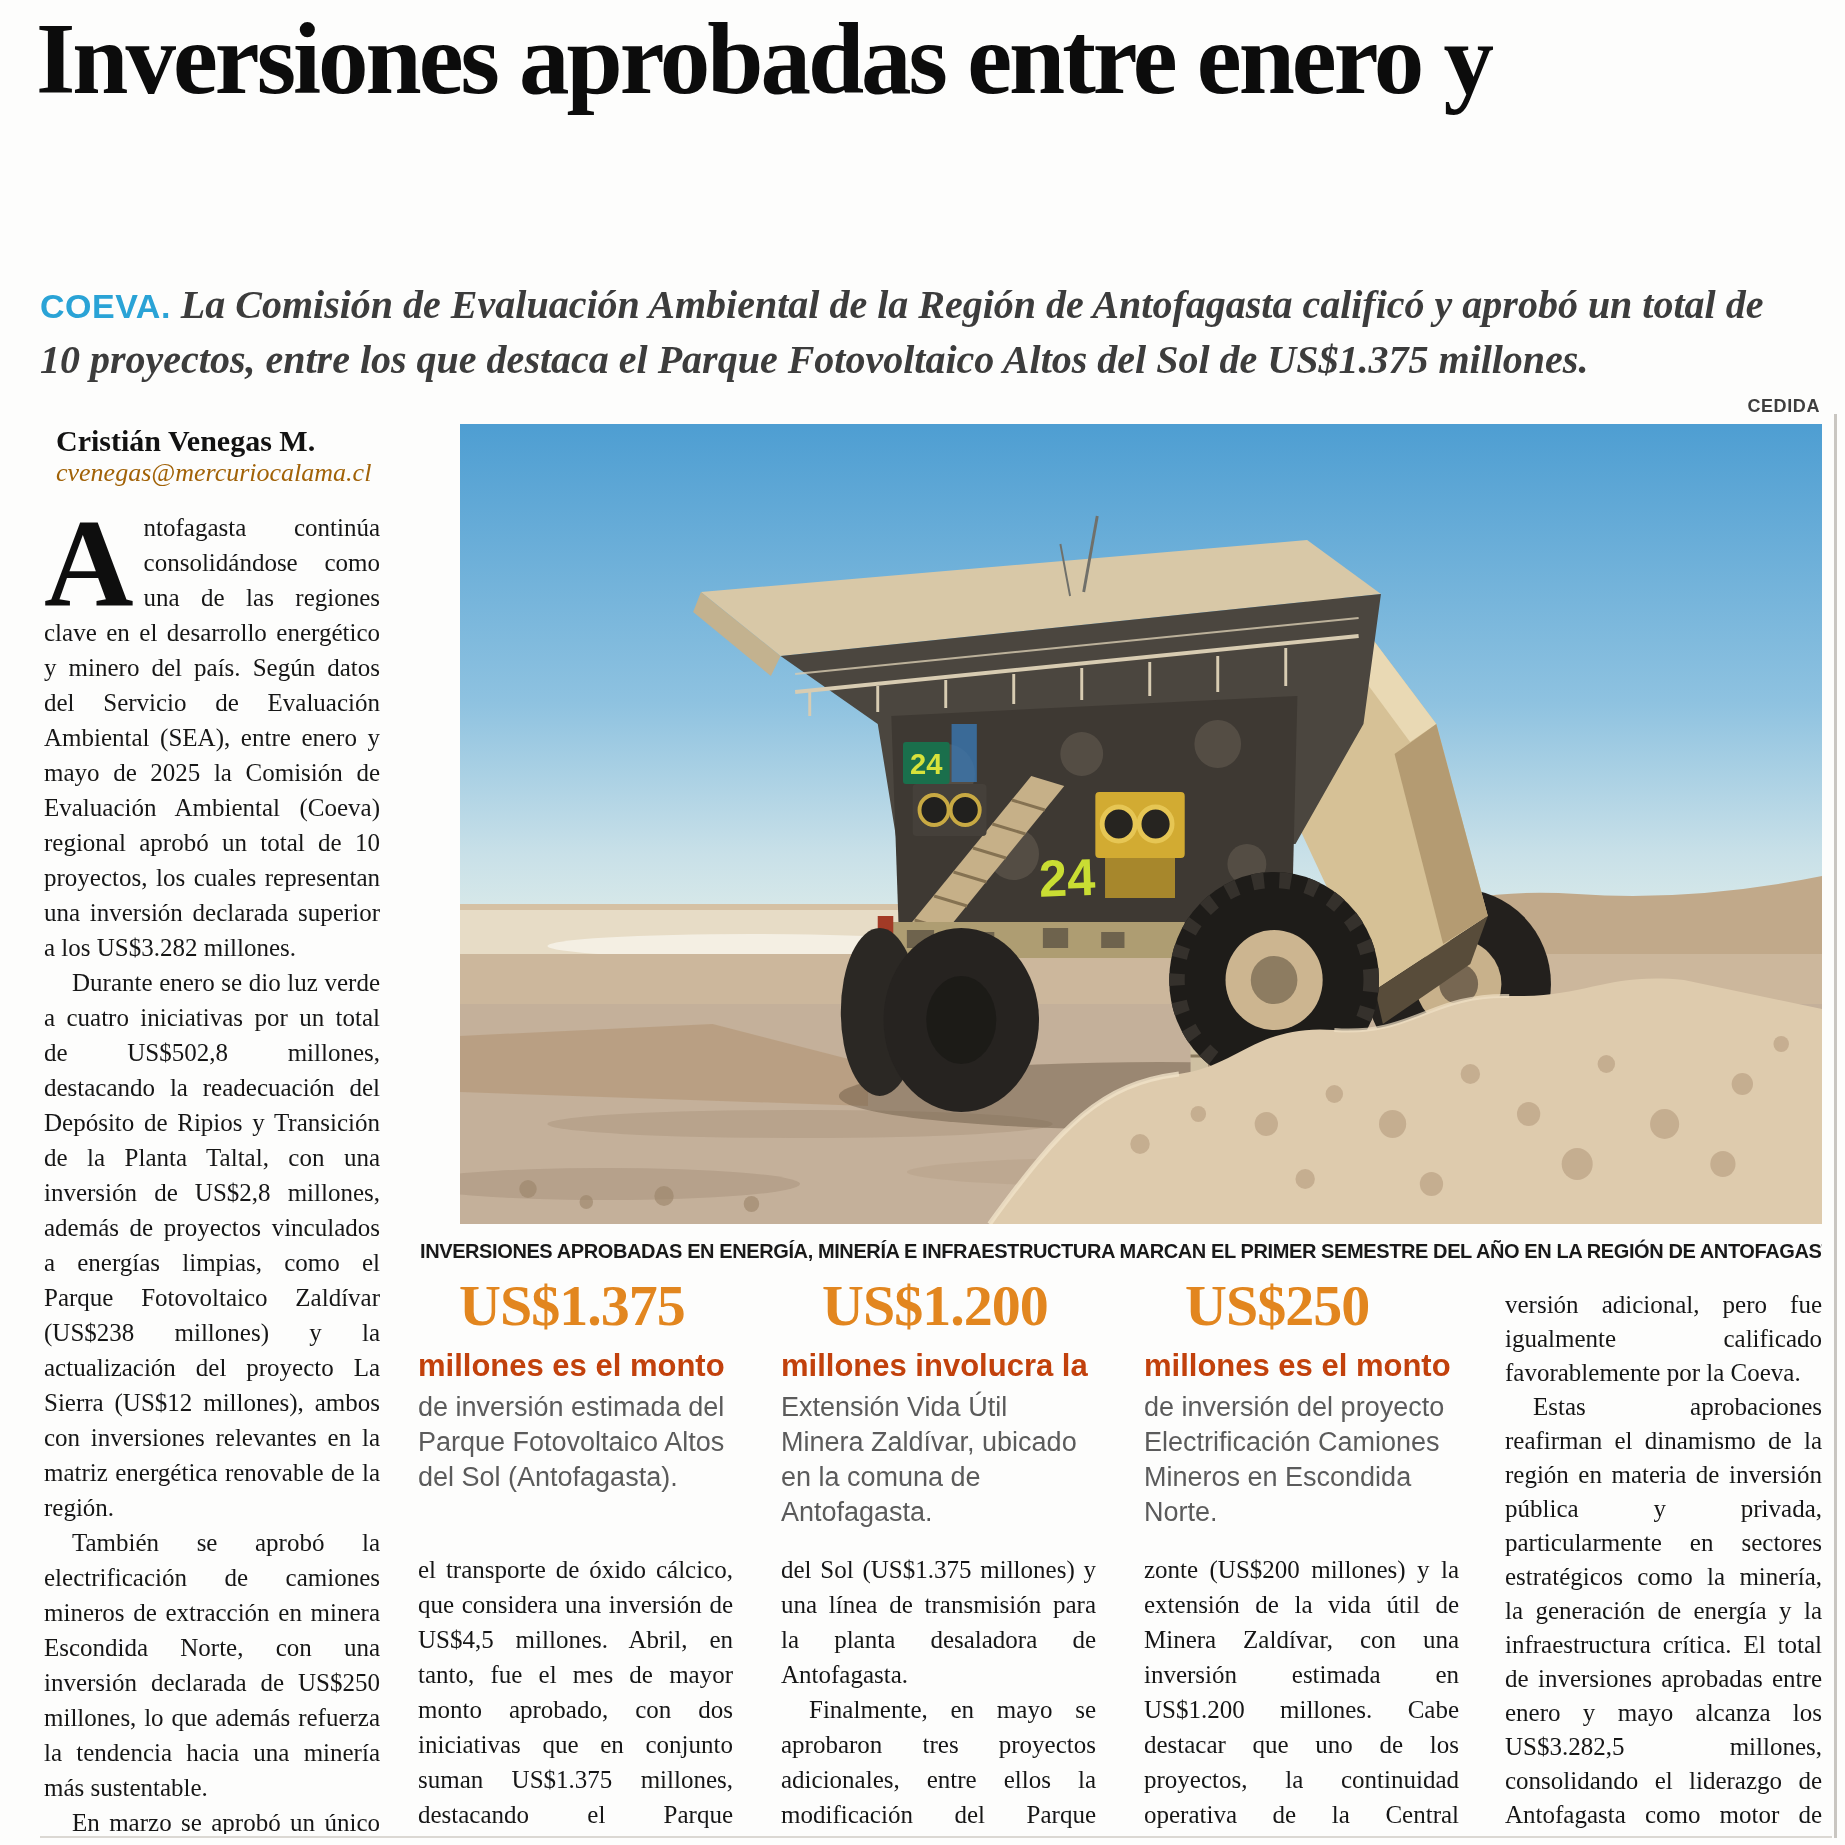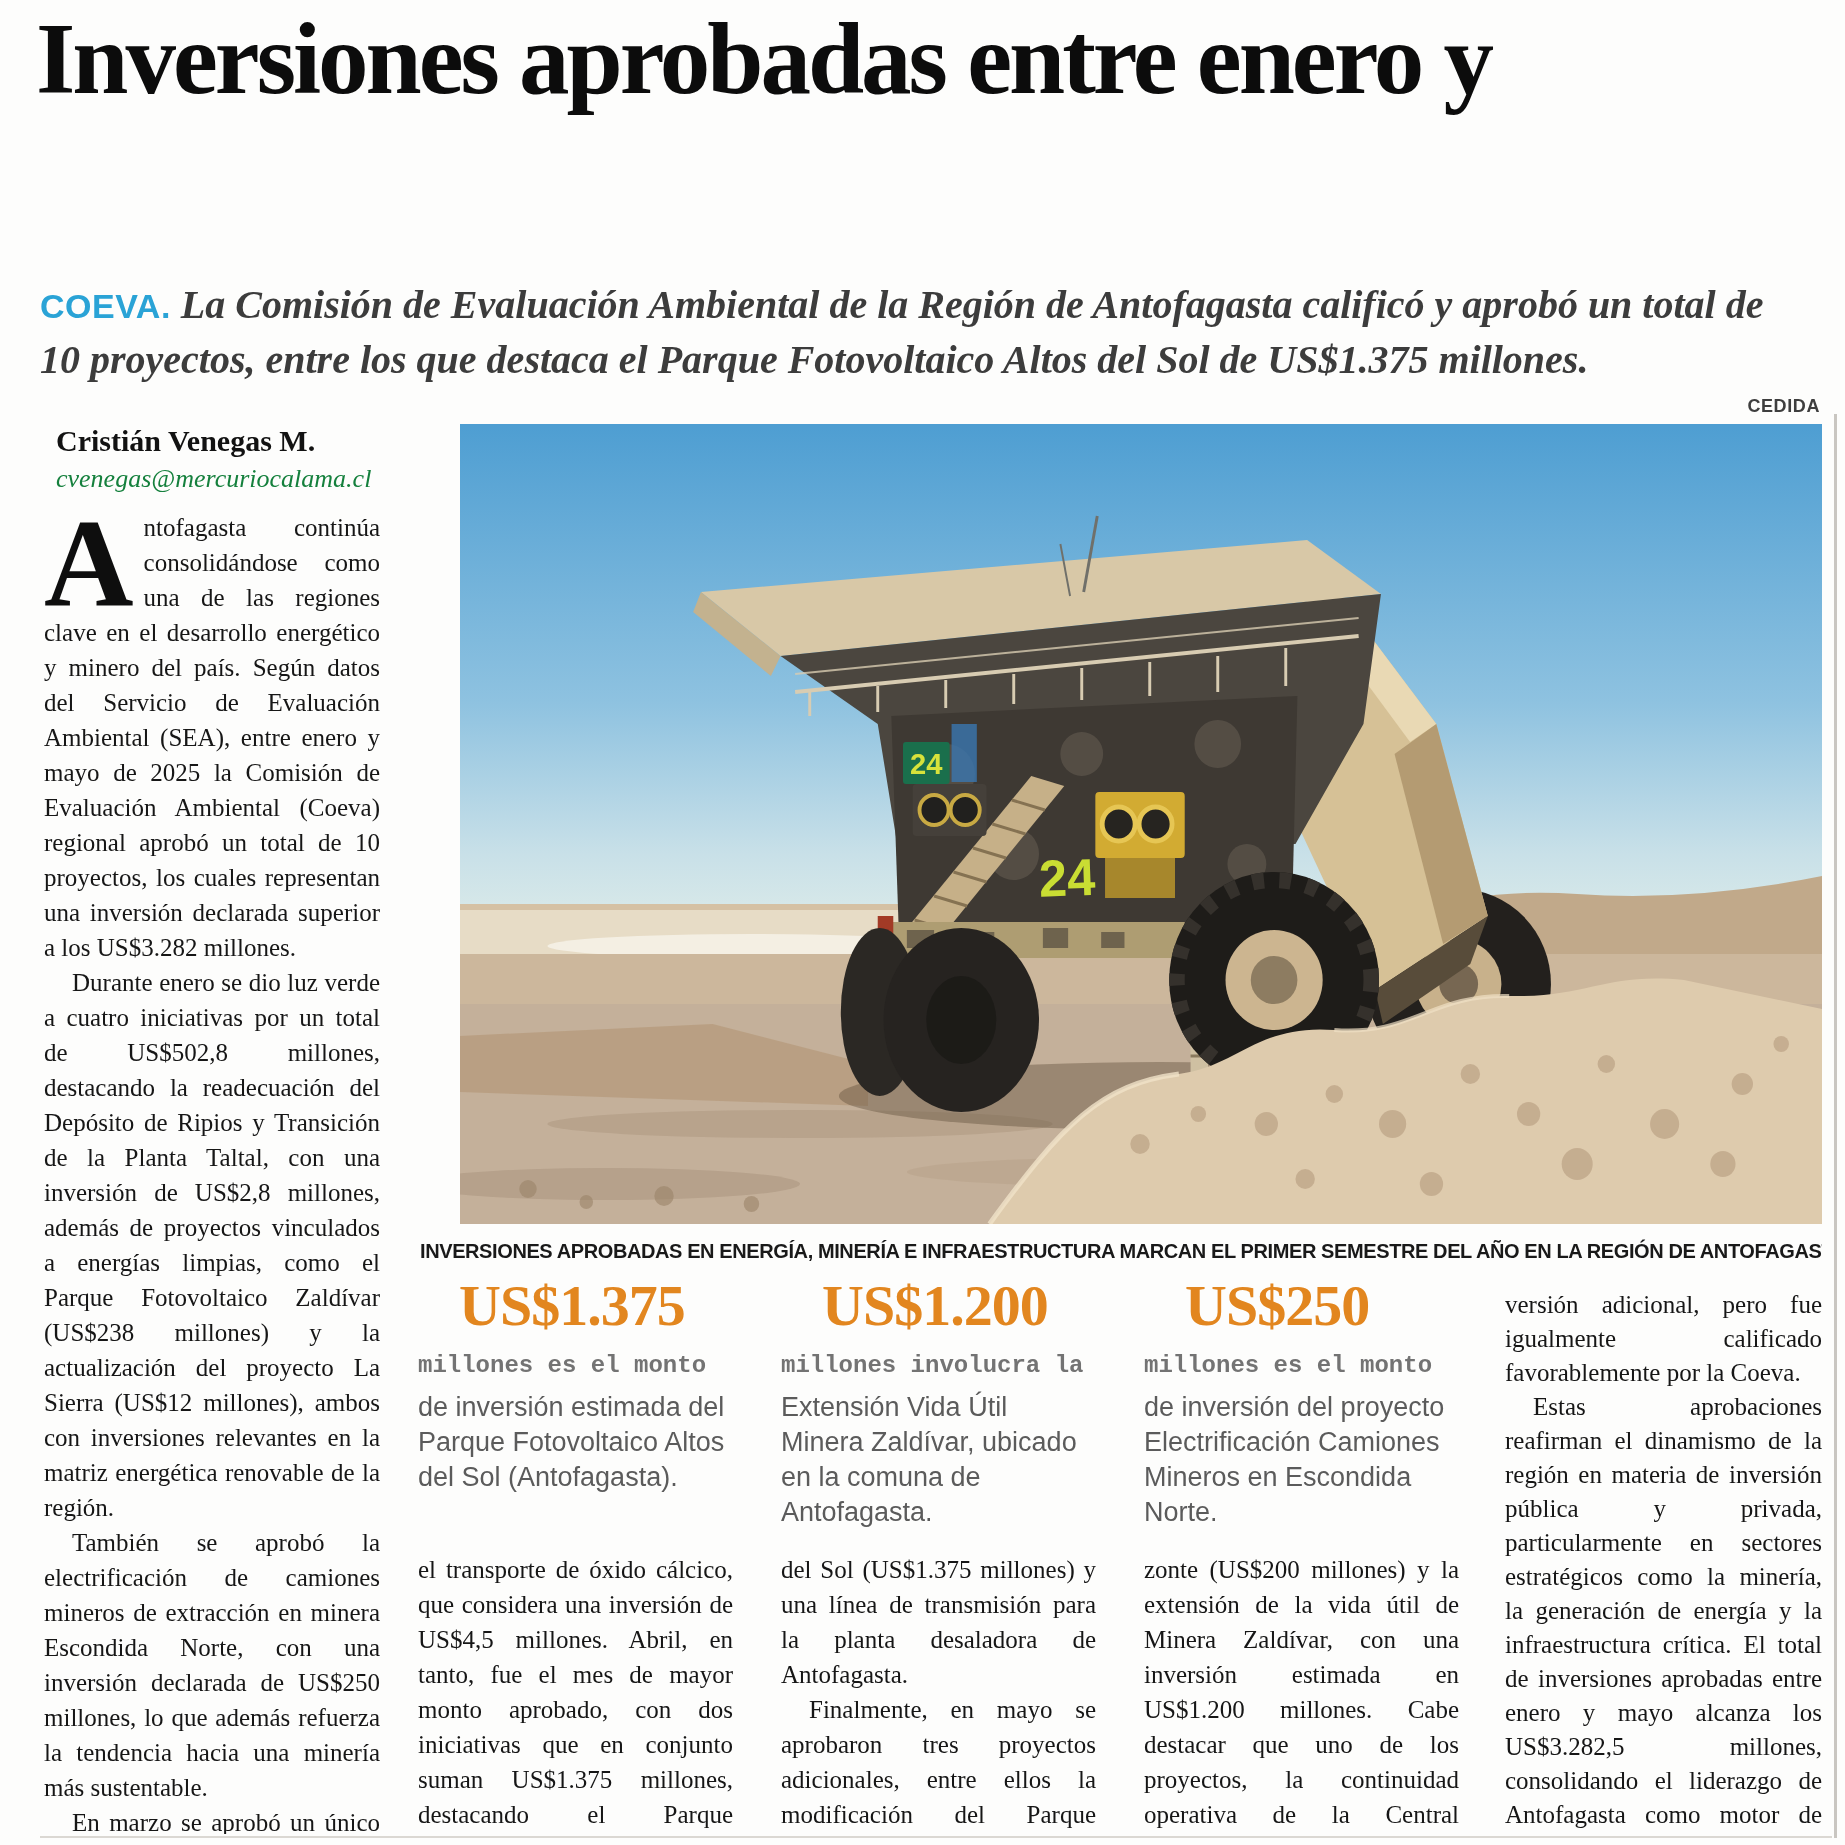--- a/index.html
+++ b/index.html
@@ -17,21 +17,21 @@
   .kicker { font-family:"Liberation Sans",sans-serif; font-style:normal; font-weight:800;
             font-size:34px; color:#2aa3d6; letter-spacing:.5px; margin-right:10px; }
 
   .credit { position:absolute; left:1520px; top:396px; width:300px; text-align:right;
             font-family:"Liberation Sans",sans-serif; font-weight:600; font-size:18px;
             letter-spacing:.6px; color:#3e3e3e; }
 
   .byline { position:absolute; left:56px; top:424px; width:340px; }
   .byline-name { font-family:"Liberation Serif",serif; font-weight:700; font-size:30px; color:#121212; }
   .byline-email { font-family:"Liberation Serif",serif; font-style:italic; font-size:26px;
-                  color:#15803d; margin-top:6px; }
+                  color:#a16207; }
 
   .bodytext p { font-family:"Liberation Serif",serif; font-size:25px; line-height:35px;
                 text-align:justify; color:#161616; }
   .ind { text-indent:28px; }
 
   .leftcol { position:absolute; left:44px; top:510px; width:336px; height:1324px; overflow:hidden; }
   .dropcap { float:left; font-family:"Liberation Serif",serif; font-weight:700;
              font-size:124px; line-height:96px; padding:6px 10px 0 0; color:#0e0e0e; }
 
   .photo { position:absolute; left:420px; top:424px; width:1402px; height:800px; overflow:hidden;padding-left:40px; }
@@ -39,22 +39,22 @@
 
   .caption { position:absolute; left:420px; top:1238px; width:1402px;
              font-family:"Liberation Sans",sans-serif; font-weight:700; font-size:20px;
              line-height:26px; letter-spacing:-0.4px; color:#191919;
              white-space:nowrap; overflow:hidden; }
 
   .stat { position:absolute; top:1276px; width:315px; }
   .stat-a { left:418px; } .stat-b { left:781px; } .stat-c { left:1144px; }
   .stat-num { font-family:"Liberation Serif",serif; font-weight:700; font-size:58px;
               line-height:60px; letter-spacing:-1px; color:#e2861f;margin-left:41px; }
-  .stat-lead { font-family:Liberation Mono, monospace; font-weight:700; font-size:24px;
-               line-height:36px; color:#737373; margin-top:12px; }
+  .stat-lead { font-family:Liberation Sans, sans-serif; font-weight:700; font-size:31px;
+               line-height:36px; color:#c2410c; margin-top:12px; }
   .stat-desc { font-family:"Liberation Sans",sans-serif; font-size:27px; line-height:35px;
                color:#5b5b5b; margin-top:6px; }
 
   .bcol { position:absolute; top:1552px; width:315px; height:288px; overflow:hidden; }
   .bcol-a { left:418px; } .bcol-b { left:781px; } .bcol-c { left:1144px; }
   .colD { position:absolute; left:1505px; top:1288px; width:317px; height:552px; overflow:hidden; }
   .colD p { line-height:34px; }
   .bcol p + p, .colD p + p { }
 
   .endmark { float:right; font-family:"DejaVu Serif", serif; font-size:23px;

